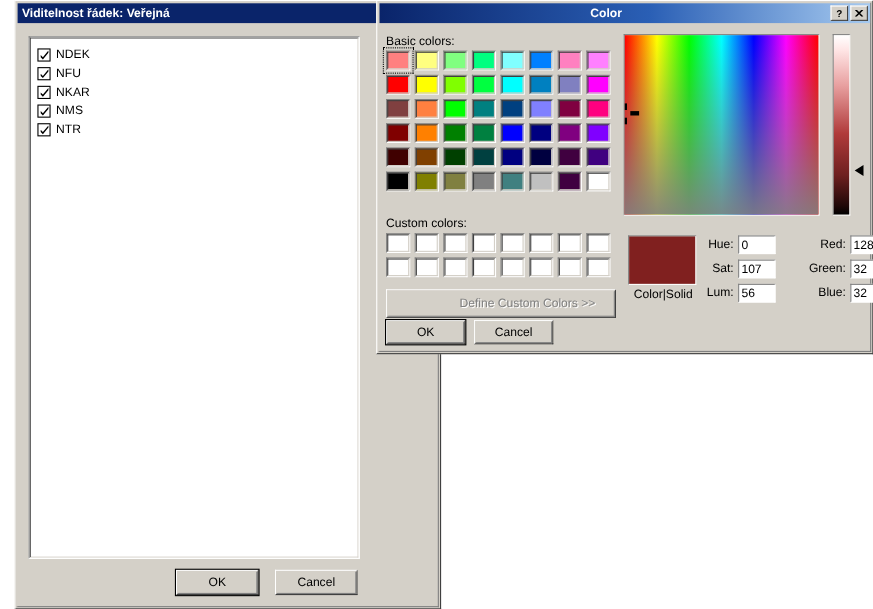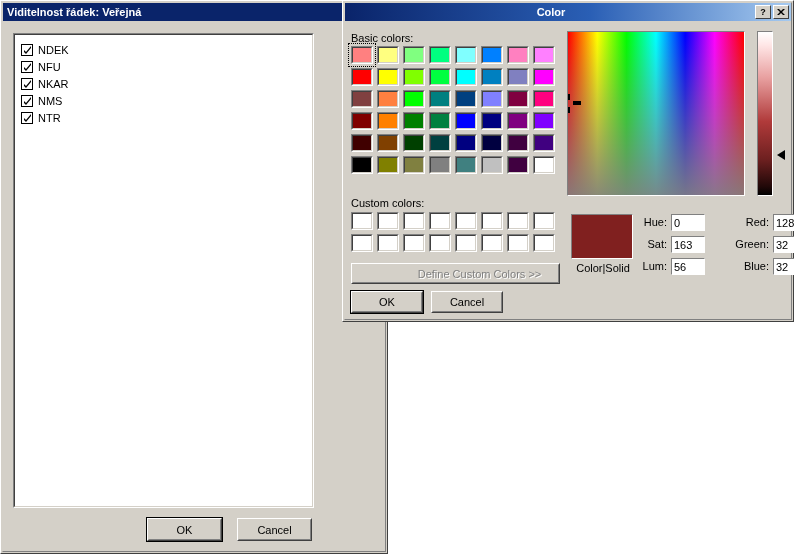--- a/index.html
+++ b/index.html
@@ -64,21 +64,21 @@
     font-size: 9px; font-weight: bold; color: #000;
     font-family: "Liberation Sans", sans-serif;
     margin-left: 2px;
     line-height: 1;
     cursor: default;
   }
   .titlebtn svg { display:block; }
 
   
   #rows-dialog {
-    left: 0; top: 0; width: 388px; height: 554px;
+    left: 13px; top: 0; width: 388px; height: 554px;
   }
   .listbox {
     position: absolute;
     left: 12px; top: 32px;
     width: 301px; height: 475px;
     background: #ffffff;
     border-top: 1px solid #808080;
     border-left: 1px solid #808080;
     border-right: 1px solid #ffffff;
     border-bottom: 1px solid #ffffff;
@@ -179,21 +179,21 @@
     border-left: 1px solid #404040;
     border-right: 1px solid #d4d0c8;
     border-bottom: 1px solid #d4d0c8;
     box-sizing: border-box;
   }
   .swatch.sel {
     outline: 1px dotted #000000;
     outline-offset: 2px;
   }
 
-  #define-btn { position:absolute; left:8px; top:262px; width:209px; height:21px;padding-left:48px; }
+  #define-btn { position:absolute; left:8px; top:262px; width:209px; height:26px;padding-left:48px; }
   #color-ok      { position:absolute; left:8px;  top:290px; width:72px; height:22px; }
   #color-cancel  { position:absolute; left:88px; top:290px; width:72px; height:22px; }
   #add-custom    { position:absolute; left:228px;top:290px; width:216px;height:22px; }
 
   
   #spectrum-wrap {
     position: absolute;
     left: 224px; top: 30px; width: 178px; height: 165px;
     border-top: 1px solid #808080;
     border-left: 1px solid #808080;
@@ -620,21 +620,21 @@
 
   <div class="field-row" id="f-hue">
     <span class="field-lbl">Hue:</span>
     <span class="field-box">
         <span>0</span>
       </span>
   </div>
   <div class="field-row" id="f-sat">
     <span class="field-lbl">Sat:</span>
     <span class="field-box">
-        <span>163</span>
+        <span>107</span>
       </span>
   </div>
   <div class="field-row" id="f-lum">
     <span class="field-lbl">Lum:</span>
     <span class="field-box">
         <span>56</span>
       </span>
   </div>
   <div class="field-row" id="f-red">
     <span class="field-lbl">Red:</span>

